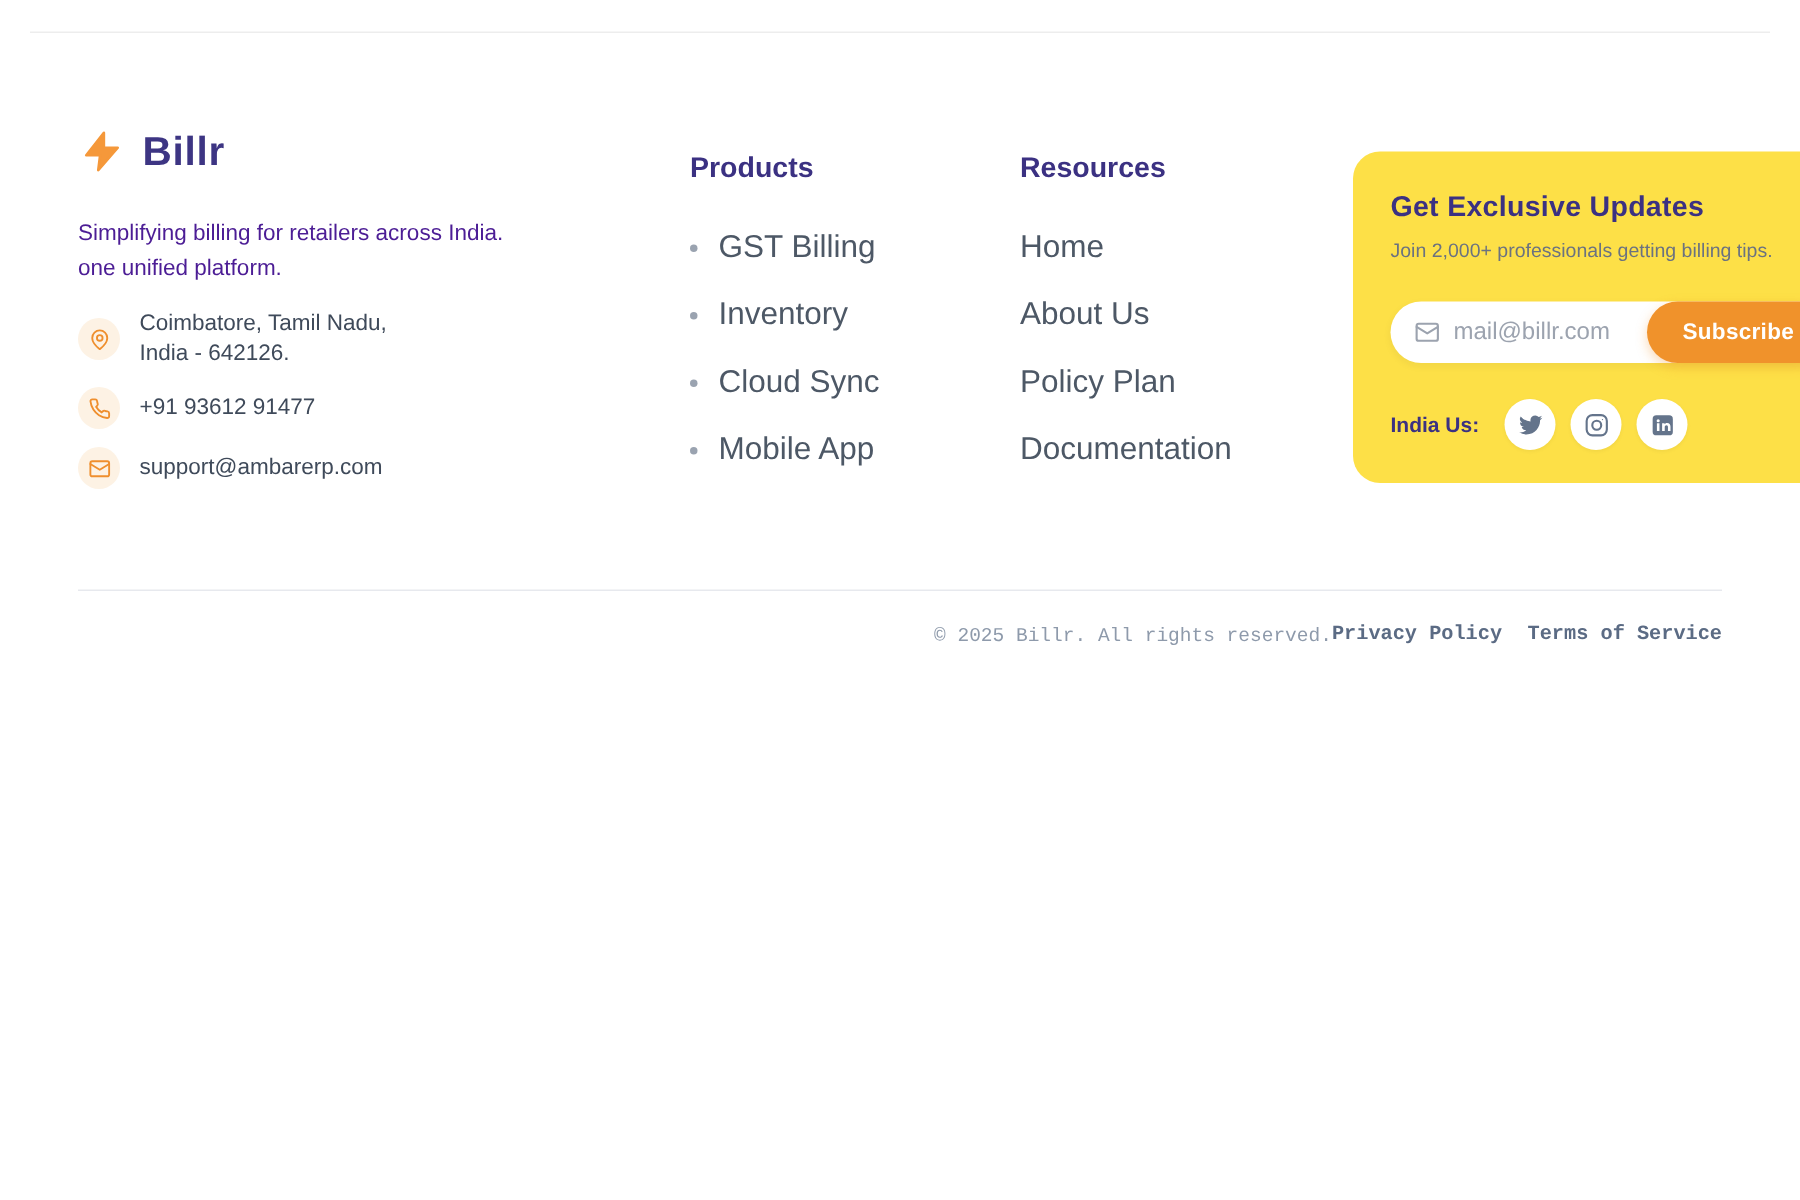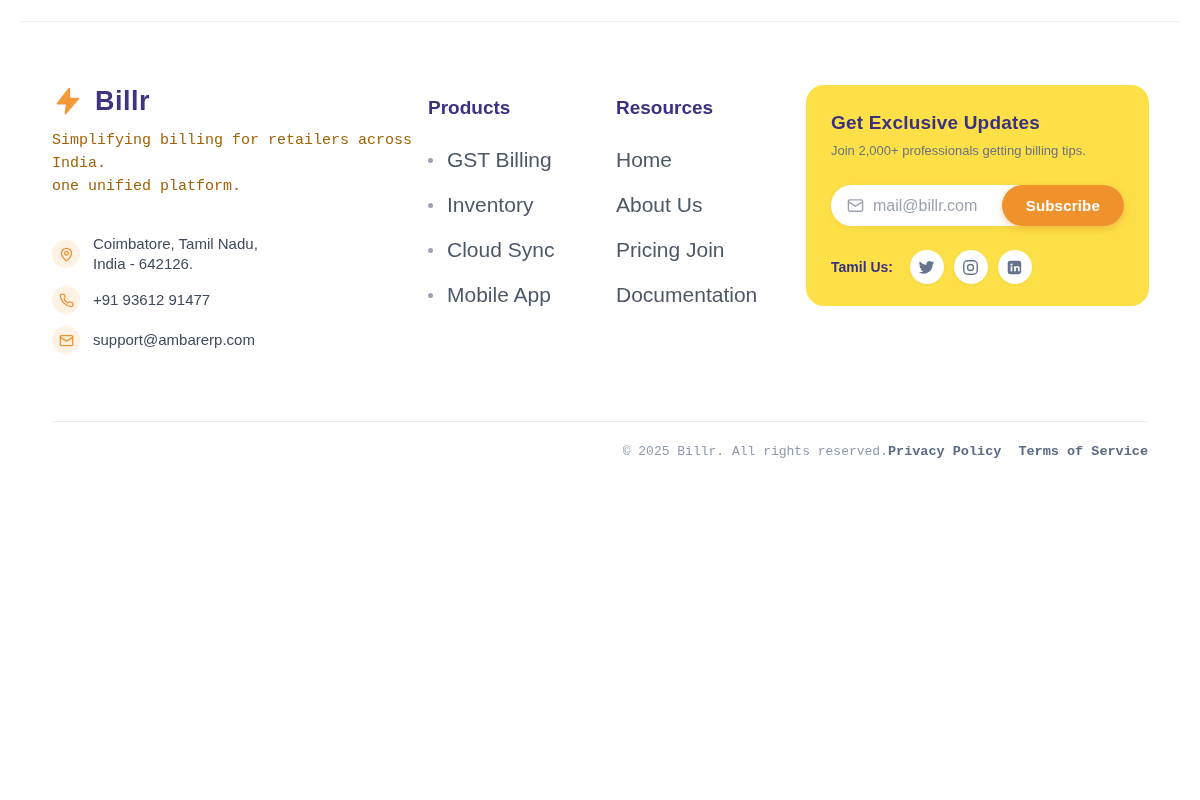--- a/index.html
+++ b/index.html
@@ -6,29 +6,29 @@
   html, body { width: 1200px; height: 800px; }
   body {
     background: #ffffff;
     font-family: "Liberation Sans", sans-serif;
     color: #4b5563;
     position: relative;
     overflow: hidden;
   }
   .top-rule { height: 1px; background: #ededed; margin: 21px 20px 0 20px; }
 
-  .footer-main { display: flex; align-items: flex-start; padding: 63px 71px 0 52px; }
+  .footer-main { display: flex; align-items: center; padding: 63px 71px 0 52px; gap: 32px; }
 
   
   .col-brand { width: 376px; flex: none; }
   .logo-row { display: flex; align-items: center; gap: 11px; }
   .bolt-badge { width: 32px; height: 32px; display: flex; align-items: center; justify-content: center; }
   .brand-name { font-size: 27px; font-weight: bold; color: #3d3583; letter-spacing: 0.5px; }
-  .tagline { margin-top: 12px; font-size: 15px; line-height: 23px; color: #a16207; font-family: Liberation Mono, monospace; }
-  .contact { margin-top: 36px; }
+  .tagline { margin-top: 27px; font-size: 15px; line-height: 23px; color: #4c1d95; }
+  .contact { margin-top: 16px; }
   .contact-item { display: flex; align-items: center; gap: 13px; margin-bottom: 12px; }
   .icon-circle {
     width: 28px; height: 28px; border-radius: 50%; background: #fdf2e4;
     display: flex; align-items: center; justify-content: center; flex: none;
   }
   .contact-text { font-size: 15px; line-height: 20px; color: #3f4a5a; }
 
   
   .col-products { width: 188px; flex: none; padding-top: 12px; }
   .col-resources { width: 190px; flex: none; padding-top: 12px; }
@@ -162,21 +162,21 @@
   <div class="col-resources">
     <div class="col-title">Resources</div>
     <div class="link-list">
       <div class="link-item">
         <span>Home</span>
       </div>
       <div class="link-item">
         <span>About Us</span>
       </div>
       <div class="link-item">
-        <span>Pricing Join</span>
+        <span>Policy Plan</span>
       </div>
       <div class="link-item">
         <span>Documentation</span>
       </div>
     </div>
   </div>
 
   <div class="newsletter-card">
     <div class="card-title">Get Exclusive Updates</div>
     <div class="card-sub">Join 2,000+ professionals getting billing tips.</div>
@@ -186,21 +186,21 @@
         <svg width="17" height="17" viewBox="0 0 24 24" fill="none" stroke="#9ca3af" stroke-width="2" stroke-linecap="round" stroke-linejoin="round">
           <rect x="2" y="4" width="20" height="16" rx="2"></rect>
             <path d="m2 7 10 6 10-6"></path>
         </svg>
       </span>
       <input class="email-input" type="text" placeholder="mail@billr.com" style="">
       <button class="subscribe-btn">Subscribe</button>
     </div>
 
     <div class="follow-row">
-      <span class="follow-label">Tamil Us:</span>
+      <span class="follow-label">India Us:</span>
       <div class="social-circles">
         <span class="social-circle">
           <svg width="17" height="17" viewBox="0 0 24 24" fill="#64748b">
             <path d="M23 4.94c-.81.36-1.68.6-2.6.71a4.53 4.53 0 0 0 1.99-2.5c-.87.52-1.84.9-2.87 1.1a4.51 4.51 0 0 0-7.8 3.08c0 .35.04.7.11 1.03A12.8 12.8 0 0 1 2.54 3.65a4.5 4.5 0 0 0 1.4 6.02 4.48 4.48 0 0 1-2.05-.57v.06a4.51 4.51 0 0 0 3.62 4.42c-.6.17-1.23.19-2.03.07a4.52 4.52 0 0 0 4.21 3.13A9.05 9.05 0 0 1 1 18.65a12.77 12.77 0 0 0 6.92 2.03c8.3 0 12.84-6.88 12.84-12.84l-.01-.58A9.2 9.2 0 0 0 23 4.94z"></path>
           </svg>
         </span>
         <span class="social-circle">
           <svg width="17" height="17" viewBox="0 0 24 24" fill="none" stroke="#64748b" stroke-width="2" stroke-linecap="round" stroke-linejoin="round">
             <rect x="2.5" y="2.5" width="19" height="19" rx="5.5"></rect>
               <circle cx="12" cy="12" r="4.2"></circle>

